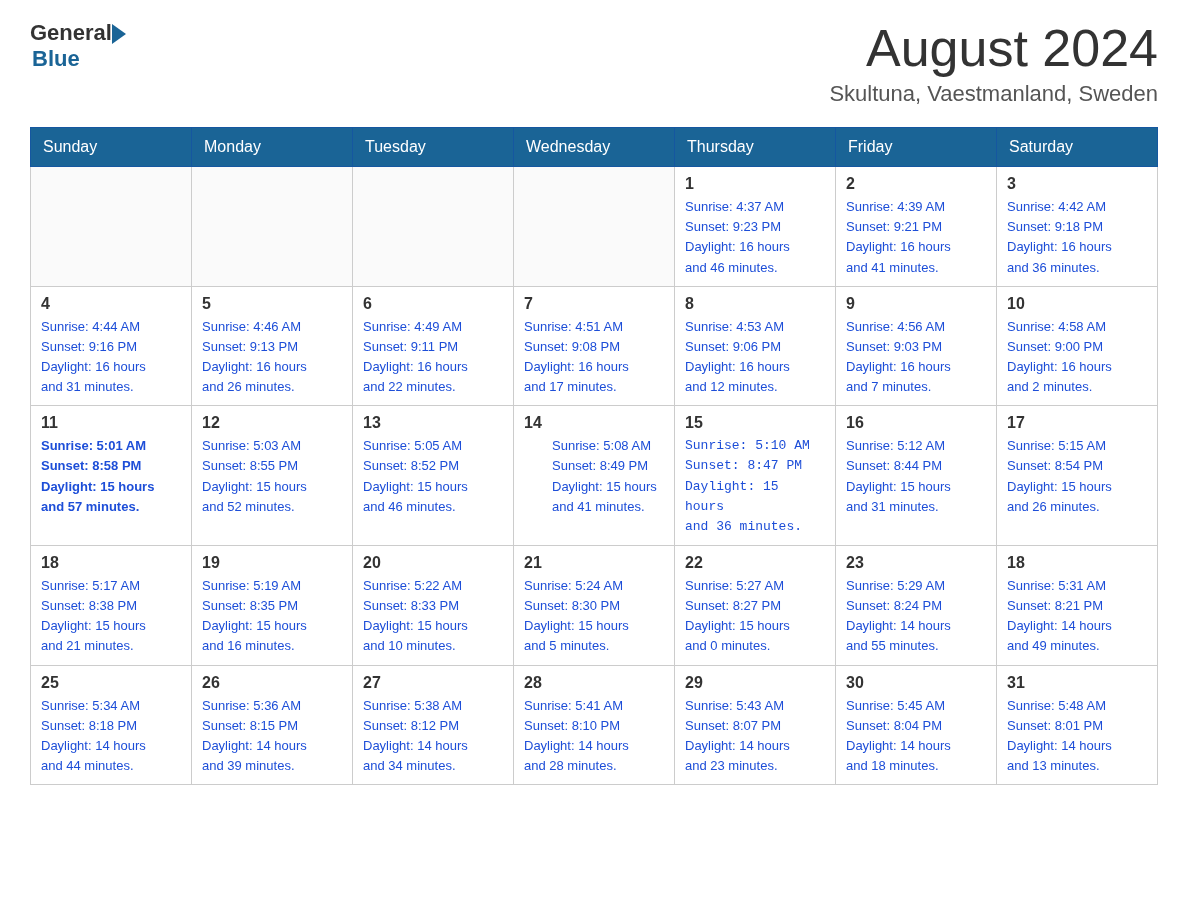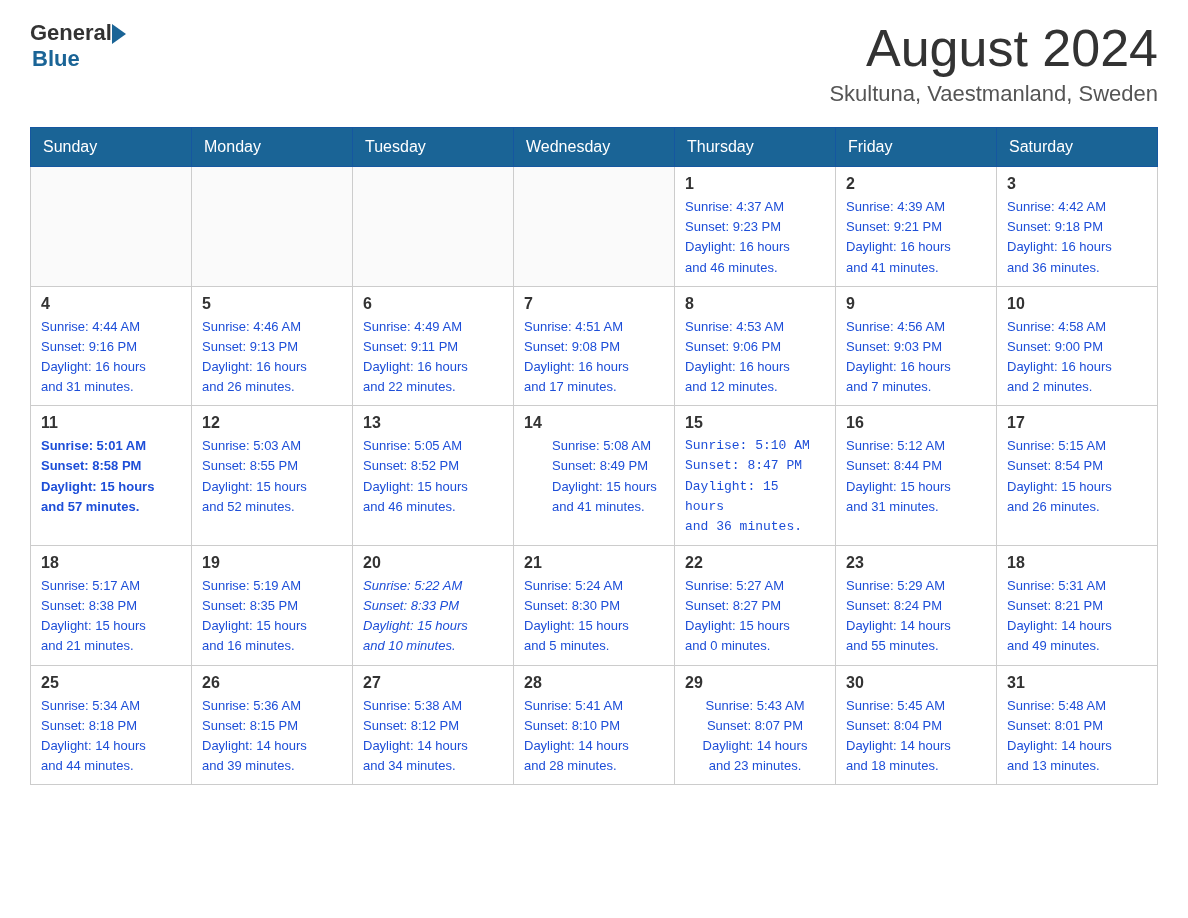--- a/index.html
+++ b/index.html
@@ -270,21 +270,21 @@
         </td>
         <td>
           <span class="day-number">19</span>
           <div class="day-info" style="white-space: pre-line;">Sunrise: 5:19 AM
 Sunset: 8:35 PM
 Daylight: 15 hours
 and 16 minutes.</div>
         </td>
         <td>
           <span class="day-number">20</span>
-          <div class="day-info" style="white-space: pre-line; font-style: italic;">Sunrise: 5:22 AM
+          <div class="day-info" style="white-space: pre-line;">Sunrise: 5:22 AM
 Sunset: 8:33 PM
 Daylight: 15 hours
 and 10 minutes.</div>
         </td>
         <td>
           <span class="day-number">21</span>
           <div class="day-info" style="white-space: pre-line;">Sunrise: 5:24 AM
 Sunset: 8:30 PM
 Daylight: 15 hours
 and 5 minutes.</div>
@@ -335,21 +335,21 @@
         </td>
         <td>
           <span class="day-number">28</span>
           <div class="day-info" style="white-space: pre-line;">Sunrise: 5:41 AM
 Sunset: 8:10 PM
 Daylight: 14 hours
 and 28 minutes.</div>
         </td>
         <td>
           <span class="day-number">29</span>
-          <div class="day-info" style="white-space: pre-line; text-align: center;">Sunrise: 5:43 AM
+          <div class="day-info" style="white-space: pre-line;">Sunrise: 5:43 AM
 Sunset: 8:07 PM
 Daylight: 14 hours
 and 23 minutes.</div>
         </td>
         <td>
           <span class="day-number">30</span>
           <div class="day-info" style="white-space: pre-line;">Sunrise: 5:45 AM
 Sunset: 8:04 PM
 Daylight: 14 hours
 and 18 minutes.</div>

